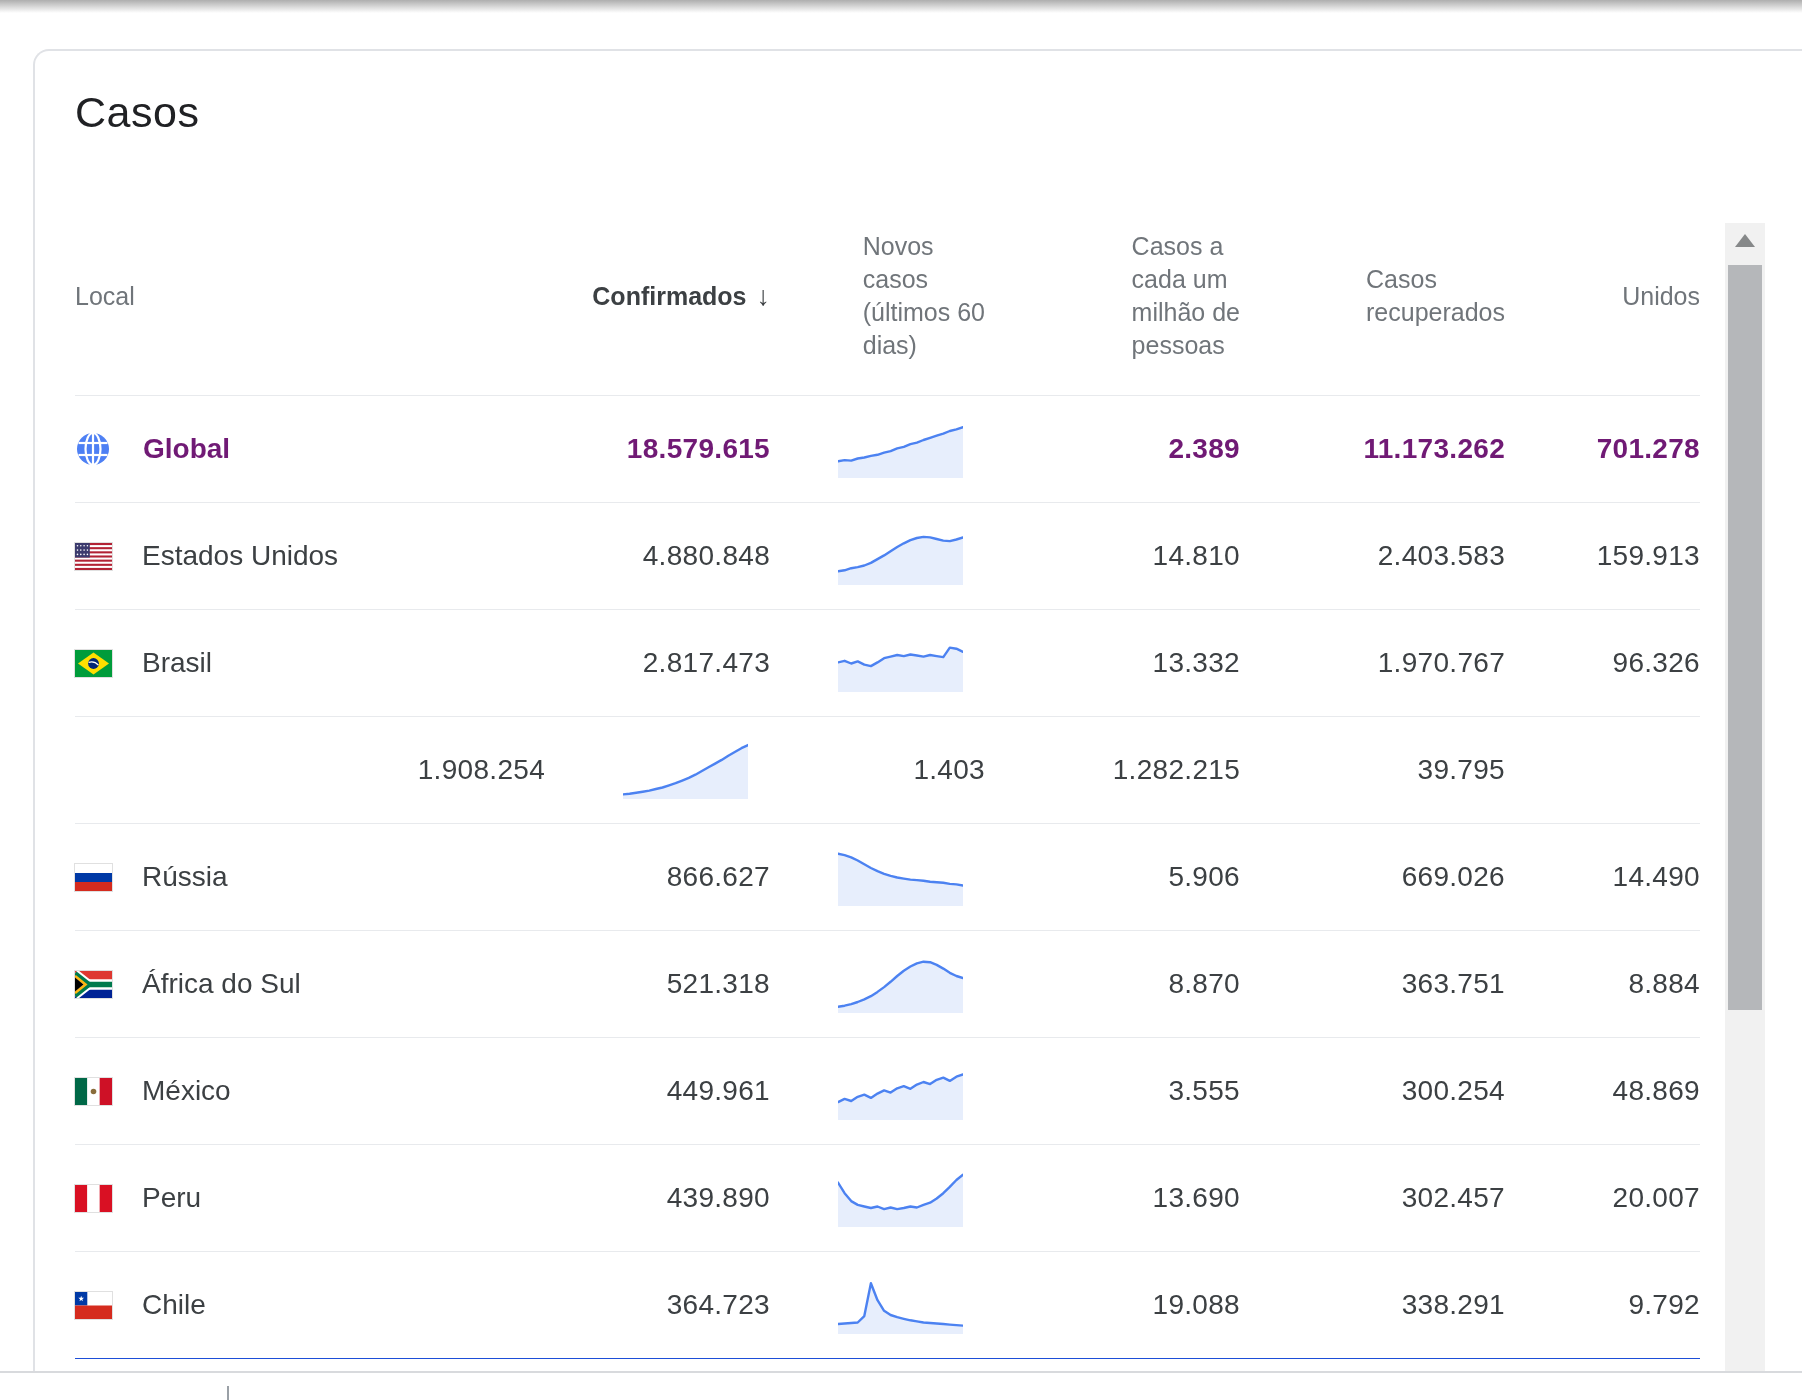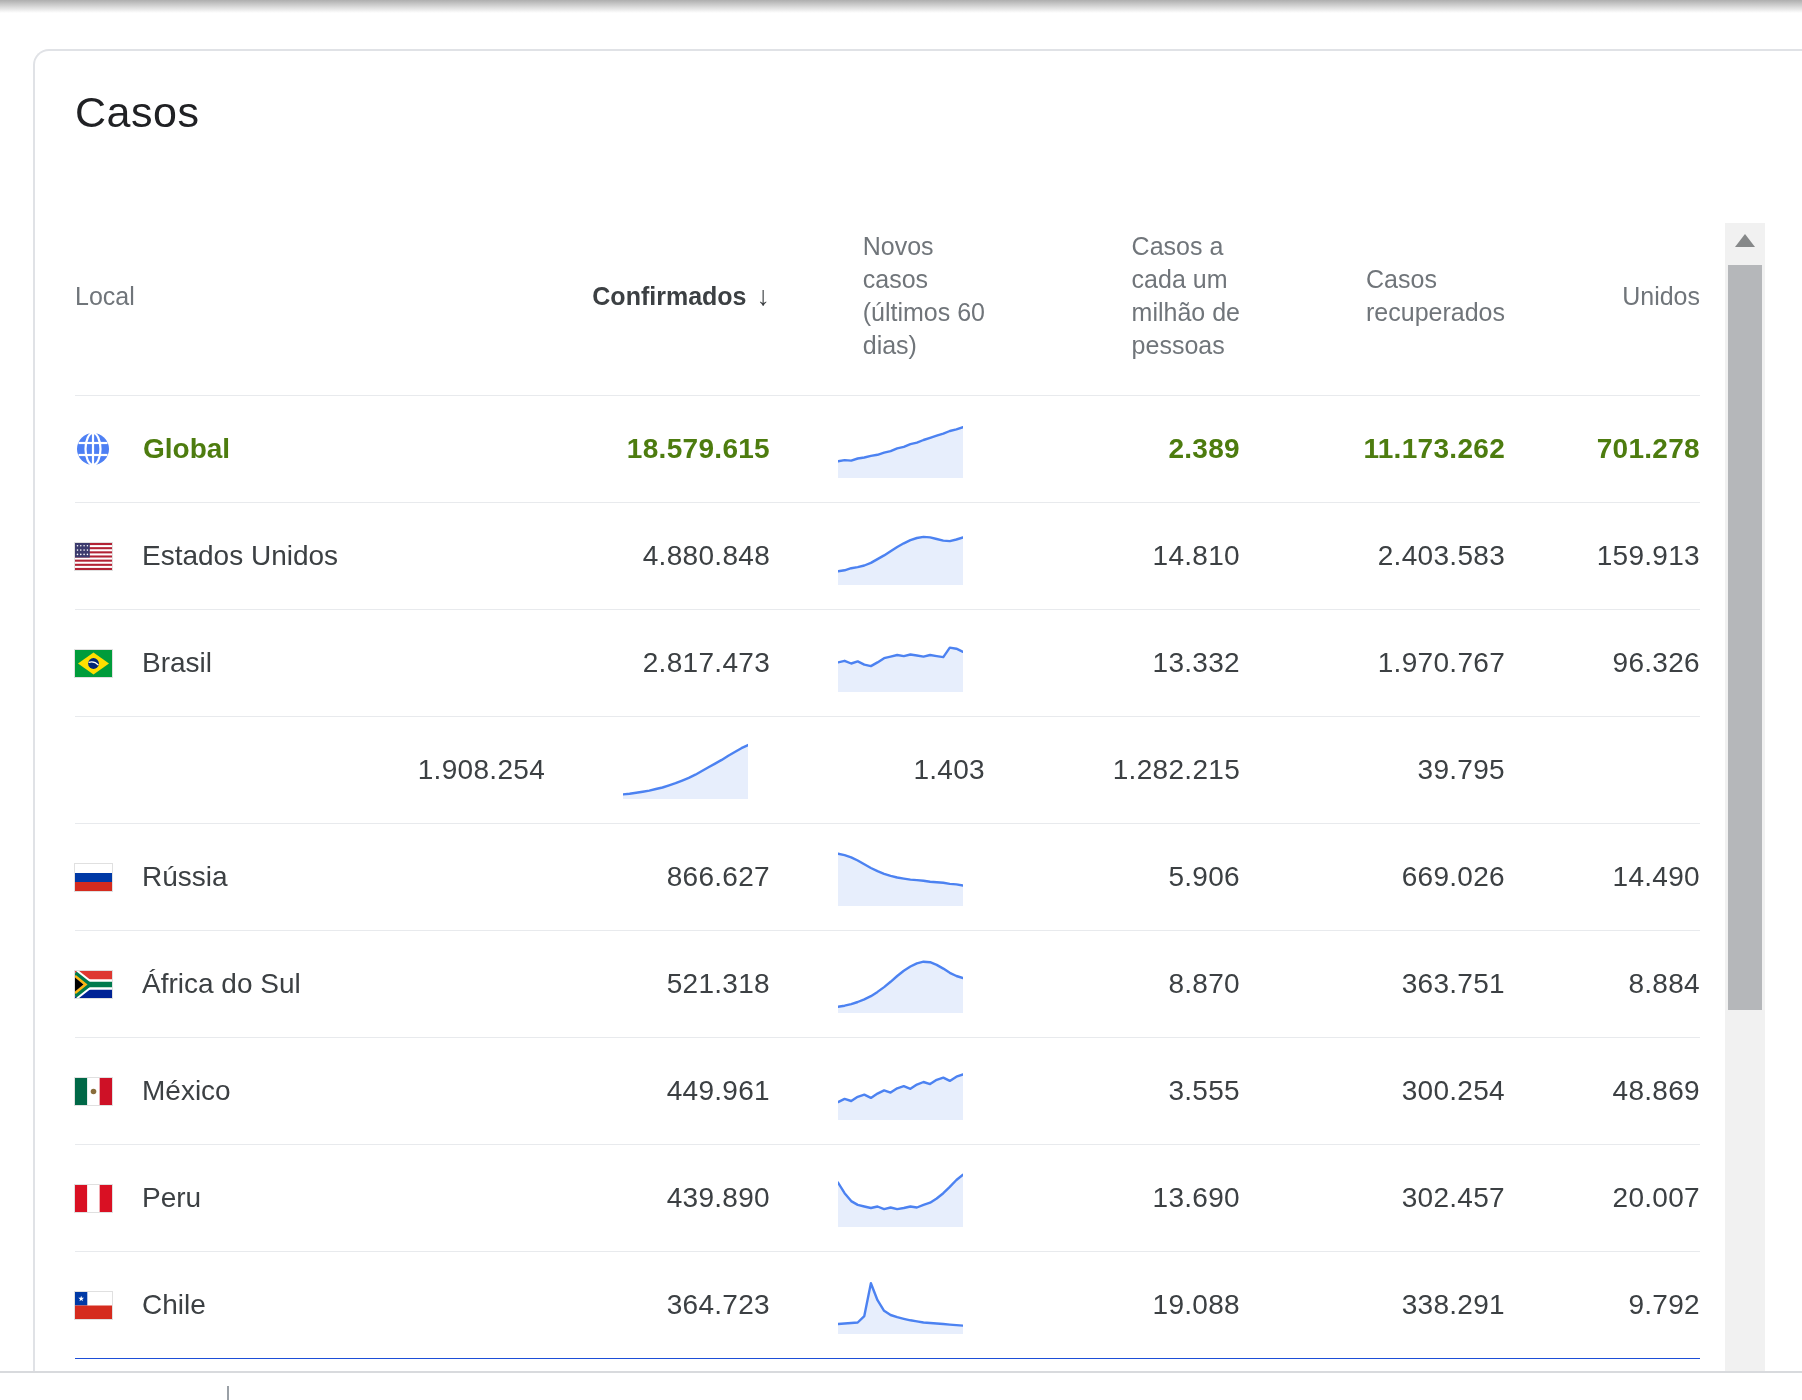--- a/index.html
+++ b/index.html
@@ -17,21 +17,21 @@
   .th-num{text-align:right;}
   .th .wrap{display:inline-block;text-align:left;white-space:pre-line;}
   .th-confirmed{color:#3c4043;font-weight:700;white-space:nowrap;}
   .sort{display:inline-block;margin-left:10px;font-size:27px;font-weight:400;color:#3c4043;}
   .tr{height:106px;align-items:center;border-top:1px solid #e8eaed;cursor:pointer;}
   .tr:last-child{border-bottom:1px solid #1d4ed8;}
   .td{font-size:28px;color:#3c4043;}
   .td-num{text-align:right;letter-spacing:.3px;}
   .td-local{display:flex;align-items:center;}
   .cname{margin-left:30px;}
-  .tr.bold .td{font-weight:700;color:#4d7c0f;}
+  .tr.bold .td{font-weight:700;color:#701a75;}
   .flag{display:inline-flex;width:37px;height:27px;flex:0 0 auto;
         box-shadow:0 0 0 1px rgba(0,0,0,.12);}
   .flag.globe{width:40px;height:40px;box-shadow:none;margin-left:-2px;}
   .td-spark{display:flex;justify-content:flex-end;padding-right:22px;}
   .spark{display:inline-block;width:125px;height:57px;}
   .scrollbar{position:absolute;left:1725px;top:223px;width:40px;height:1148px;background:#f1f1f1;}
   .sb-arrow{position:absolute;left:10px;top:11px;width:0;height:0;
         border-left:10px solid transparent;border-right:10px solid transparent;
         border-bottom:13px solid #868889;}
   .sb-thumb{position:absolute;left:3px;top:42px;width:34px;height:745px;background:#b5b7ba;}

